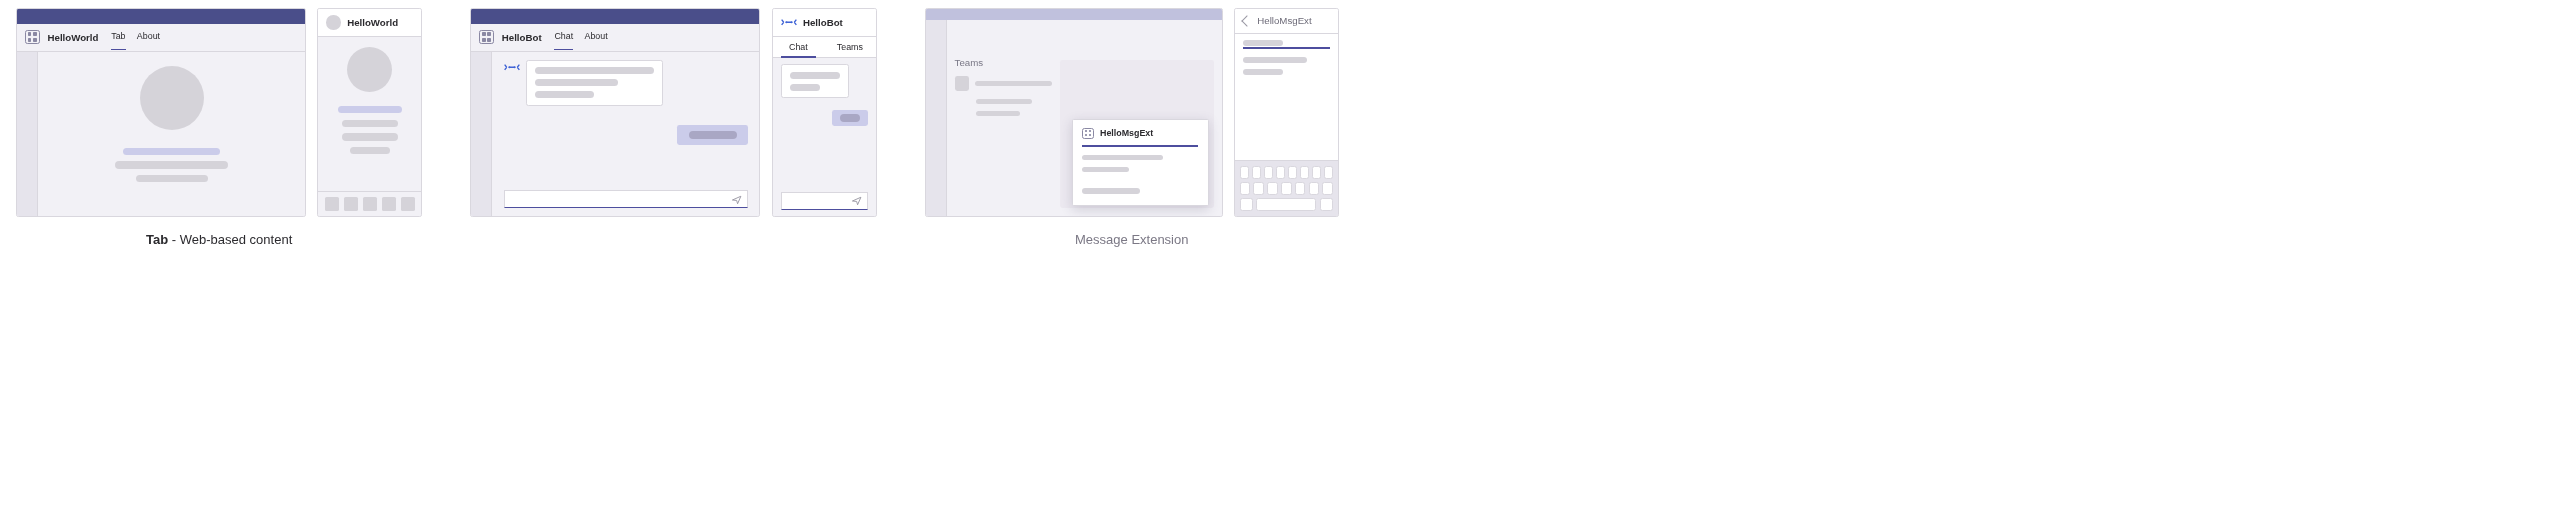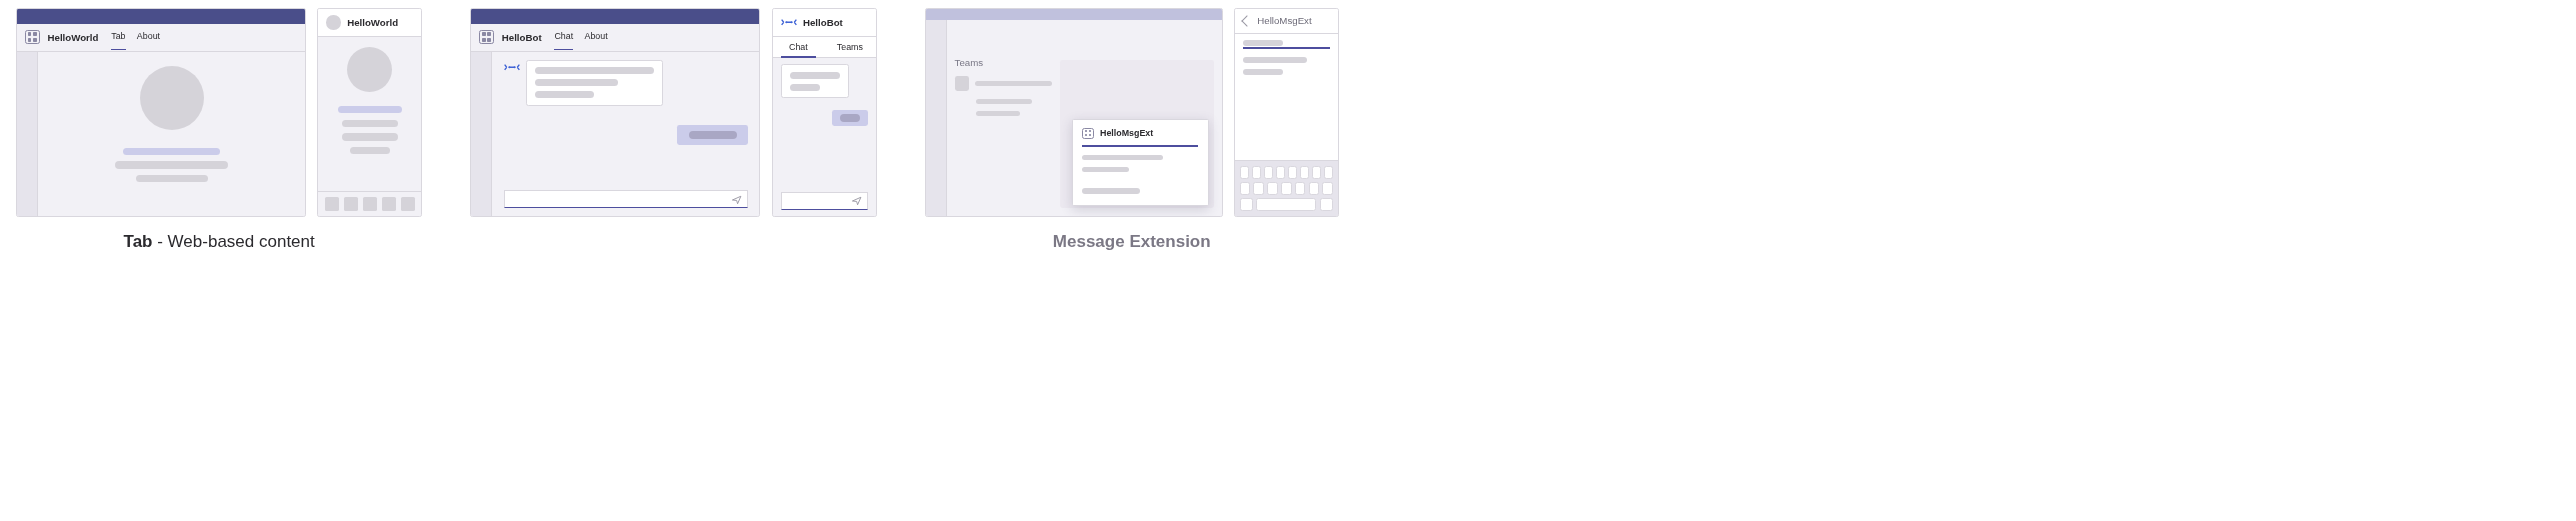--- a/index.html
+++ b/index.html
@@ -35,25 +35,25 @@
     flex-direction: column;
     align-items: center;
     gap: 14.5px;
   }
   .pair {
     display: flex;
     gap: 11.3px;
     align-items: flex-start;
   }
   .caption {
-    font-size: 17px;
+    font-size: 13px;
     color: var(--text);
   }
   .caption .bold { font-weight: 700; }
-  .caption.muted { color: var(--caption-muted); font-weight: 700; }
+  .caption.muted { color: var(--caption-muted); font-weight: 400; }
 
   
   .window {
     background: var(--bg);
     border: 0.8px solid var(--line);
     border-radius: 2.4px;
     overflow: hidden;
     display: flex;
     flex-direction: column;
   }

